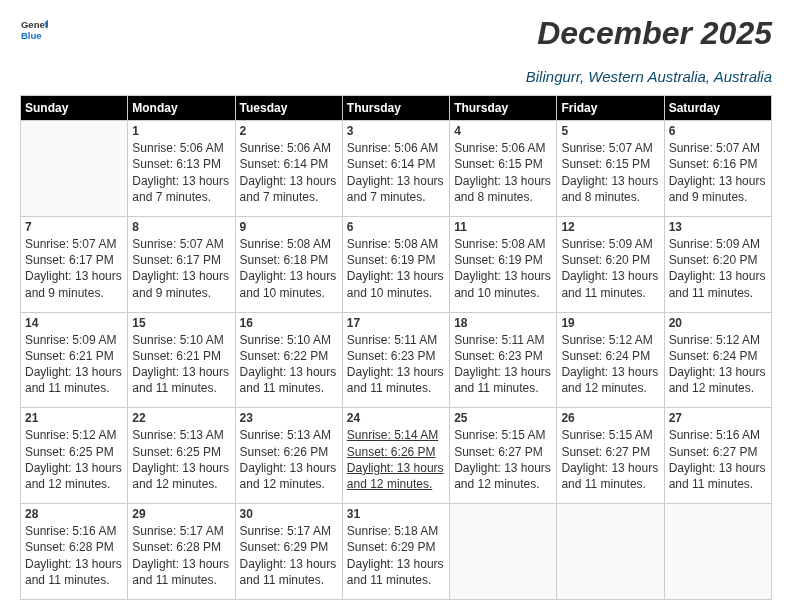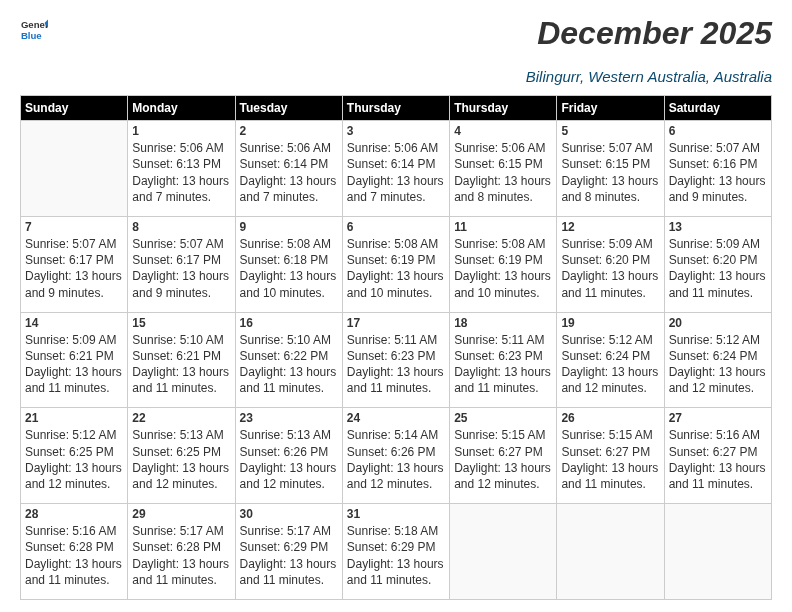--- a/index.html
+++ b/index.html
@@ -281,21 +281,21 @@
           </td>
           <td>
             <span class="day-num">23</span>
             <div class="day-info" style="white-space: pre-line;">Sunrise: 5:13 AM
 Sunset: 6:26 PM
 Daylight: 13 hours
 and 12 minutes.</div>
           </td>
           <td>
             <span class="day-num">24</span>
-            <div class="day-info" style="white-space: pre-line;">Sunrise: 5:14 AM
+            <div class="day-info" style="white-space: pre-line; text-decoration: underline;">Sunrise: 5:14 AM
 Sunset: 6:26 PM
 Daylight: 13 hours
 and 12 minutes.</div>
           </td>
           <td>
             <span class="day-num">25</span>
             <div class="day-info" style="white-space: pre-line;">Sunrise: 5:15 AM
 Sunset: 6:27 PM
 Daylight: 13 hours
 and 12 minutes.</div>

